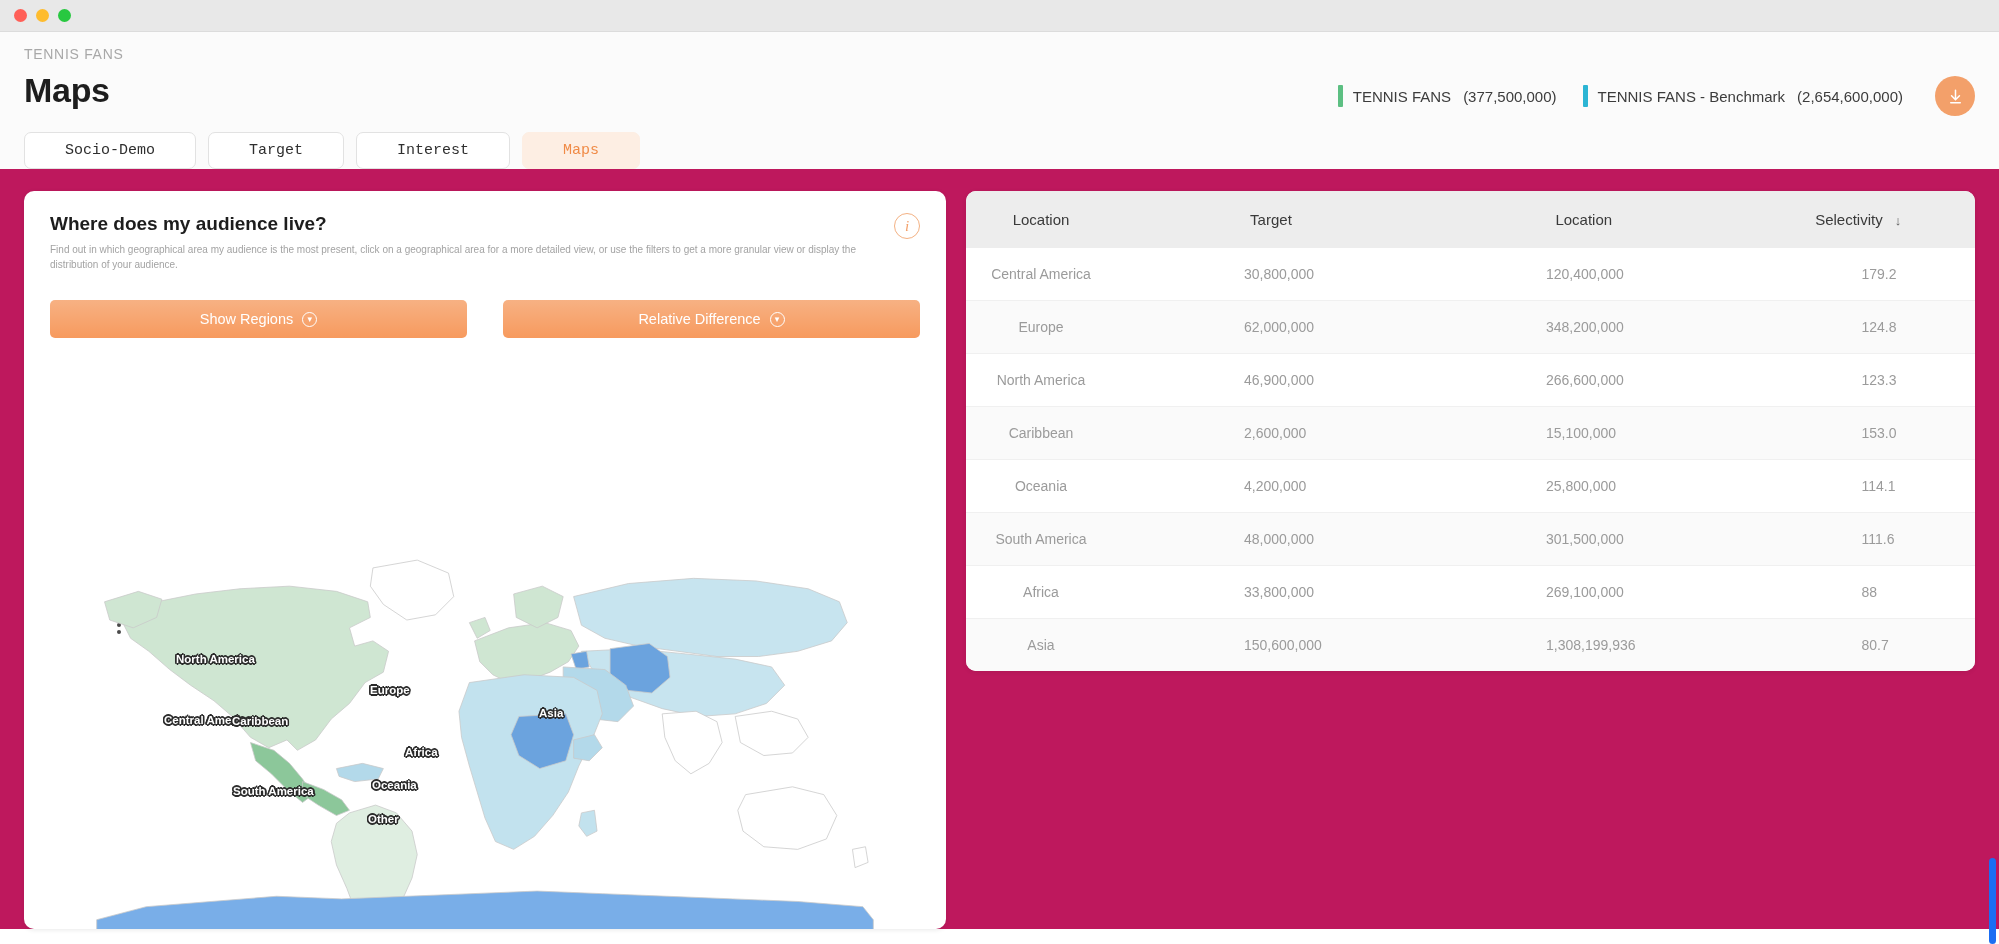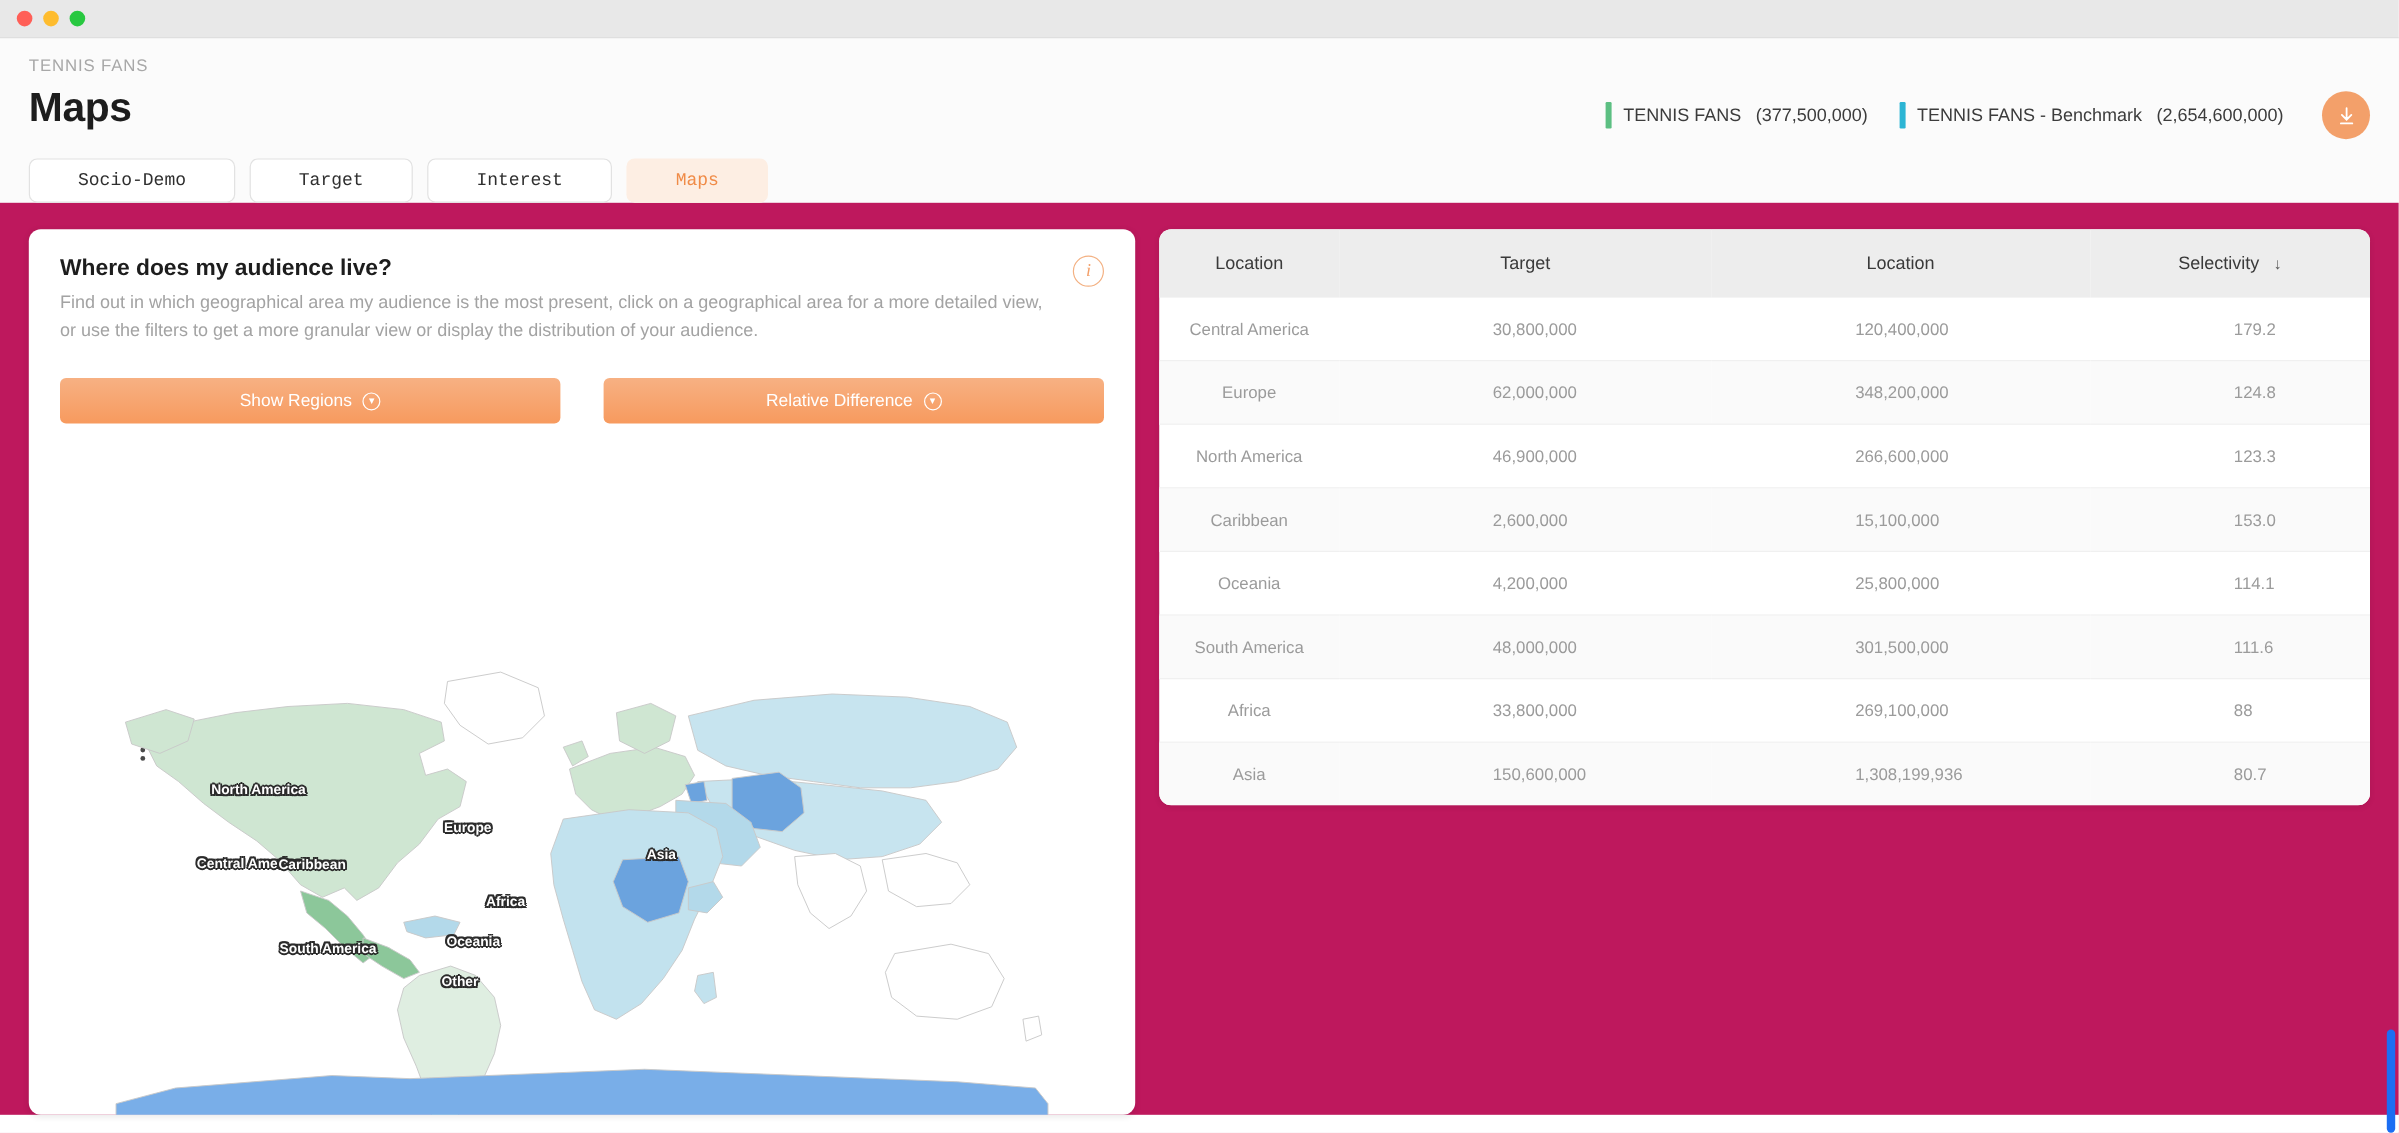--- a/index.html
+++ b/index.html
@@ -113,21 +113,21 @@
     padding: 22px 26px 0 26px;
     position: relative;
     overflow: hidden;
   }
   .card-title {
     font-size: 19px;
     font-weight: 700;
     color: #1d1d1d;
   }
   .card-desc {
-    font-size: 15px;
+    font-size: 10px;
     color: #a3a3a3;
     line-height: 1.5;
     margin-top: 7px;
     max-width: 830px;
   }
   .info-icon {
     position: absolute;
     top: 22px; right: 26px;
     width: 26px; height: 26px;
     border-radius: 50%;

